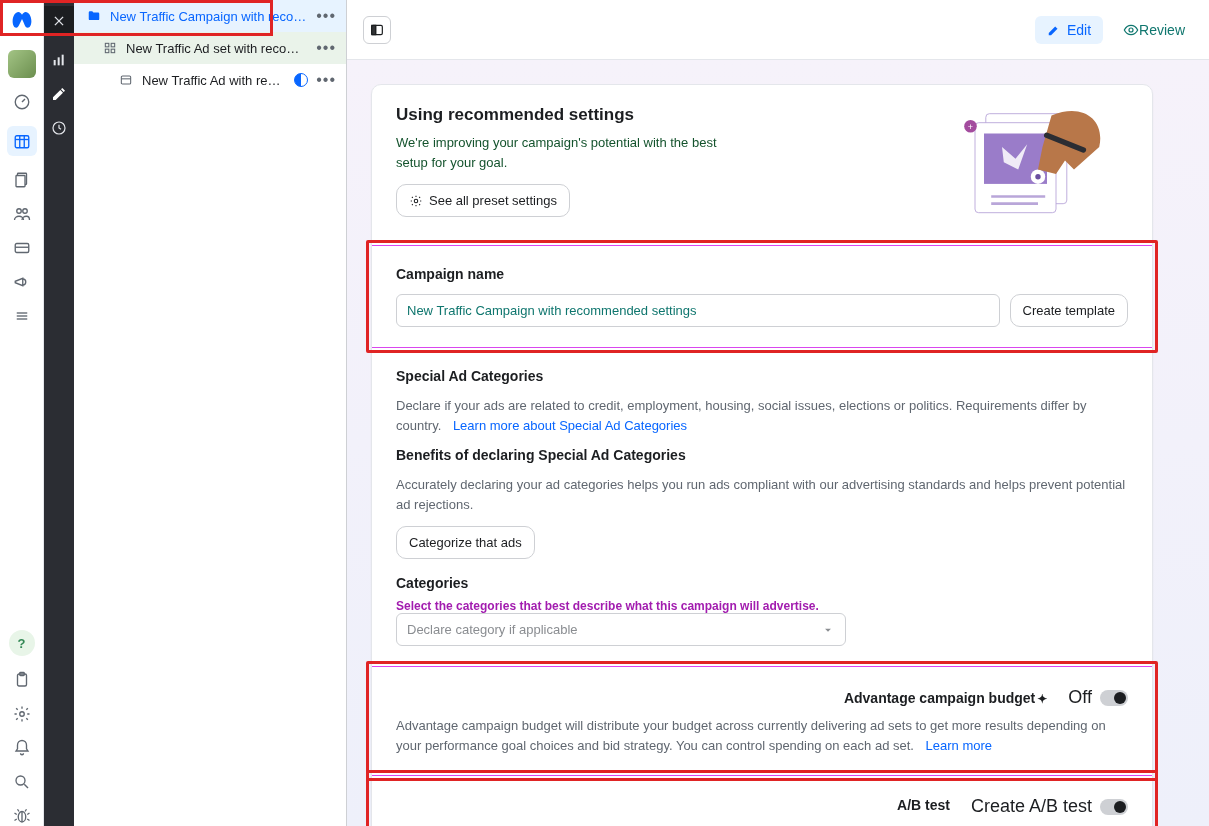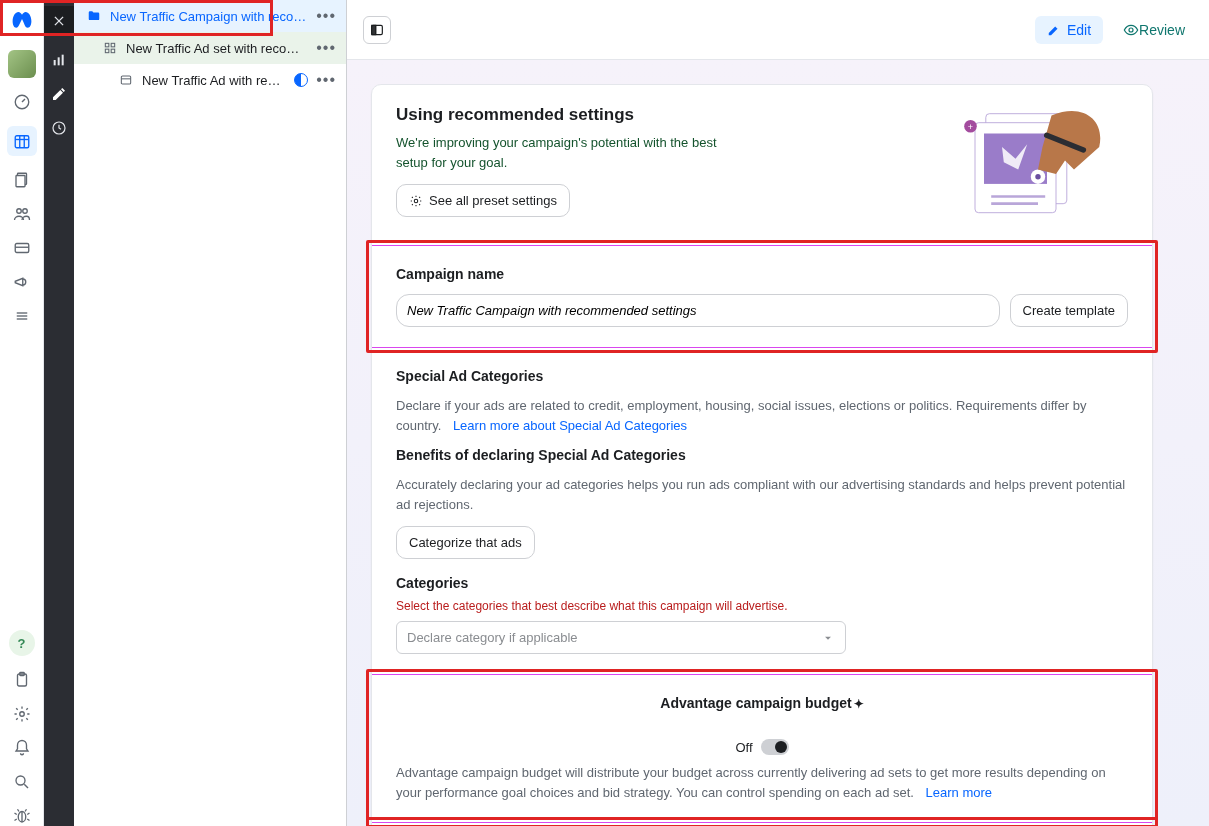--- a/index.html
+++ b/index.html
@@ -48,33 +48,33 @@
 .card { background:#fff; border:1px solid #e4e6eb; border-radius:10px; margin-bottom:0; position:relative; box-shadow: 0 1px 2px rgba(0,0,0,0.05);}
 .section { padding:20px 24px; border-bottom:1px solid #d946ef; position:relative;}
 .section:last-child{border-bottom:none;}
 .section.flex-head { display:flex; gap:20px; }
 .section.flex-head .txt { flex:1; }
 
 h2.sec-title { font-size:17px; font-weight:700; margin-bottom:8px; }
 h3.field-title { font-size:14px; font-weight:700; margin-bottom:12px;}
 .desc { font-size:13px; color:#606770; line-height:1.5; margin-bottom:12px;}
 .desc.dark { color:#14532d; }
-.subdesc { font-size:12px; color:#b91c1c; margin-bottom:8px;}
+.subdesc { font-size:12px; color:#a21caf; font-weight:bold;}
 a.link { color:#0866ff; text-decoration:none;margin-left:8px; }
 
 .btn-outline { background:#fff; border:1px solid #ced0d4; border-radius:10px; padding:8px 12px; font-size:13px; color:#1c1e21; display:inline-flex; align-items:center; gap:6px; cursor:pointer;}
 
 .input-row { display:flex; gap:10px; align-items:stretch; }
-input.txt-input { flex:1; border:1px solid #ced0d4; border-radius:13px; padding:8px 10px; font-size:13px; color:#000000; background:#fff;font-style:italic;}
+input.txt-input { flex:1; border:1px solid #ced0d4; border-radius:6px; padding:8px 10px; font-size:13px; color:#0f766e; background:#fff;}
 
 .select-box { border:1px solid #ced0d4; border-radius:6px; padding:8px 10px; font-size:13px; color:#8a8d91; width:450px; display:flex; justify-content:space-between; align-items:center; background:#fff;}
 
-.row-head { display:flex; align-items:center; justify-content:flex-end; gap:28px;flex-direction:column;}
+.row-head { display:flex; align-items:center; justify-content:flex-end; gap:21px;}
 .toggle-wrap{display:flex;align-items:center;gap:8px;}
-.toggle-label{font-size:13px;color:#1c1e21;}
+.toggle-label{font-size:18px;color:#1c1e21;}
 .toggle { width:28px;height:16px;border-radius:10px;background:#ced0d4; position:relative; cursor:pointer;}
 .toggle .knob{width:12px;height:12px;border-radius:50%;background:#1c1e21;position:absolute;top:2px;right:2px;}
 .toggle.off .knob{right:2px;}
 .star4 { display:inline-block; font-size:12px; color:#1c1e21; margin-left:2px;}
 
 .illus { width:180px; height:120px; position:relative; flex-shrink:0;}
 .illus svg{width:100%;height:100%;}
 
 .hl { position:absolute; border:3px solid #e02424; border-radius:2px; pointer-events:none;}
 .hl.campaign-name { left:-6px; right:-6px; top:-6px; bottom:-6px; }

